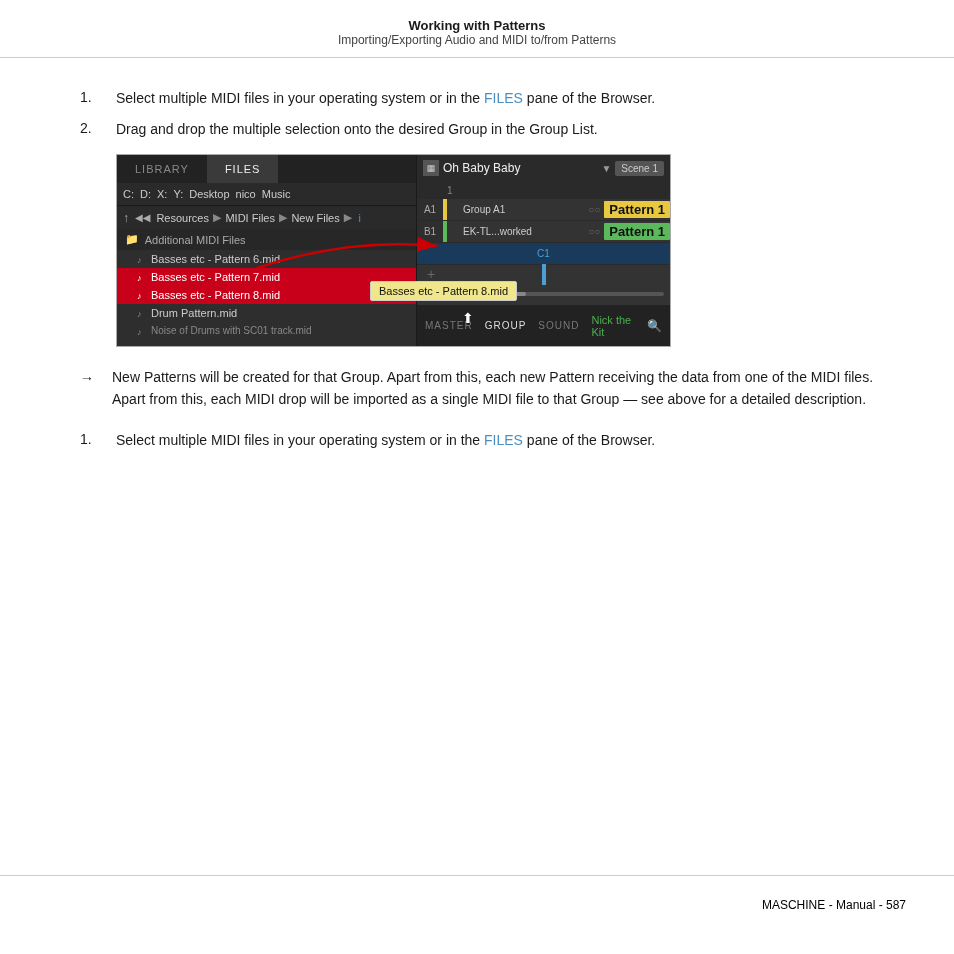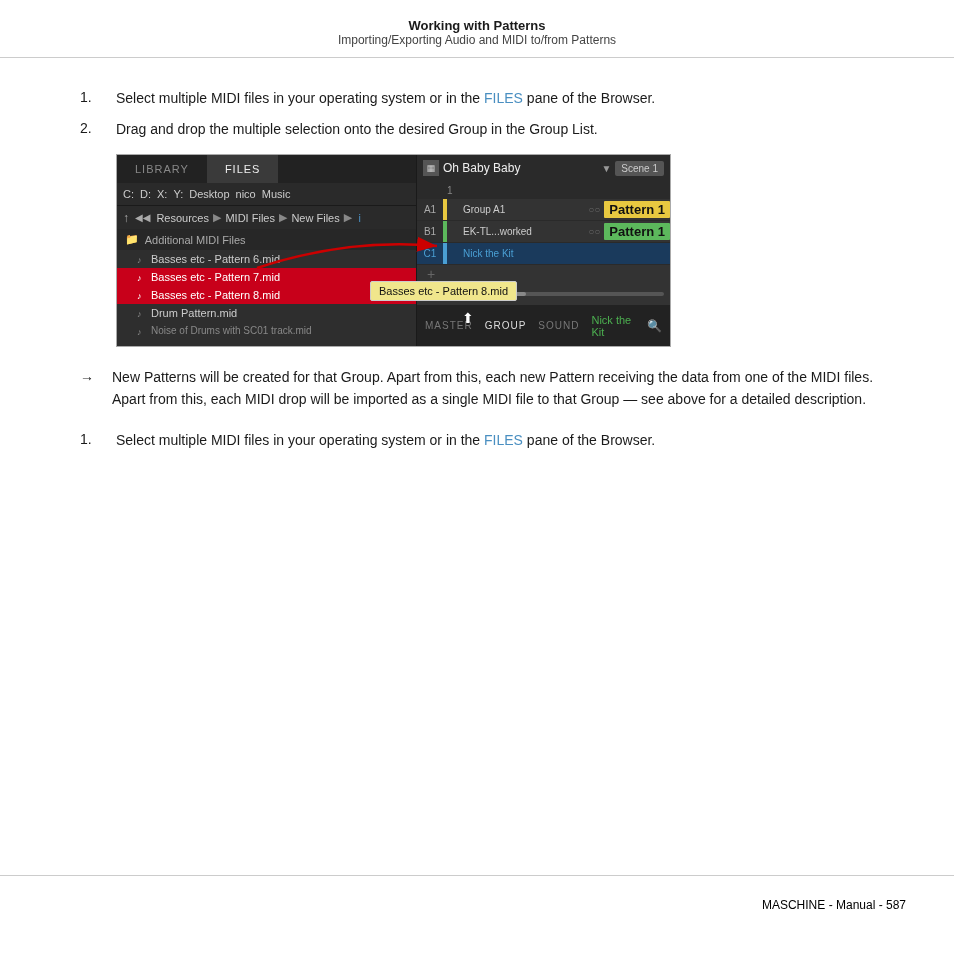--- a/index.html
+++ b/index.html
@@ -330,20 +330,21 @@
       position: absolute;
       top: 155px;
       left: 345px;
       z-index: 15;
       font-size: 16px;
     }
 
     
     .row-c1 {
       background: #1a3a5c !important;
+      flex-direction: column;
     }
     .row-c1 .group-name {
       color: #4a9fd4 !important;
     }
 
     
     .arrow-section {
       display: flex;
       gap: 12px;
       margin: 20px 0;

